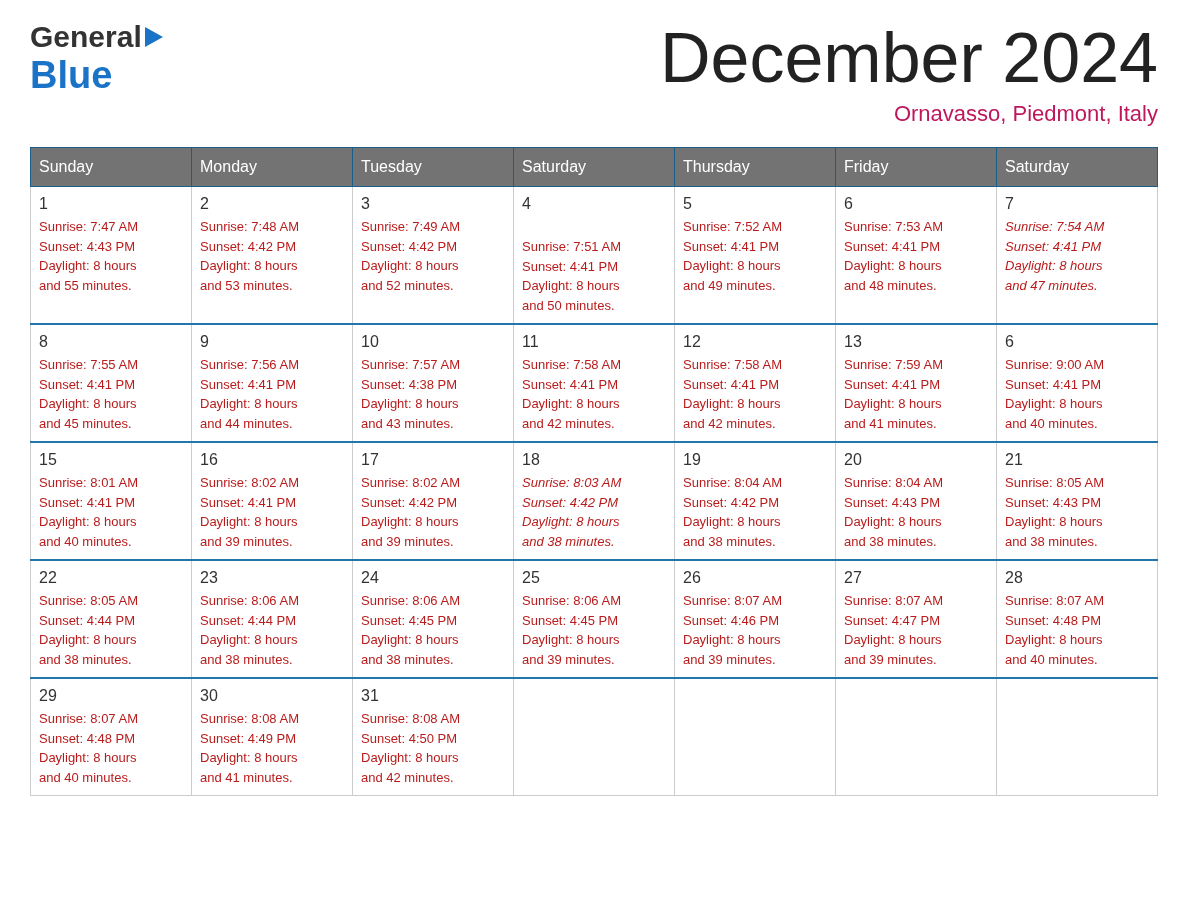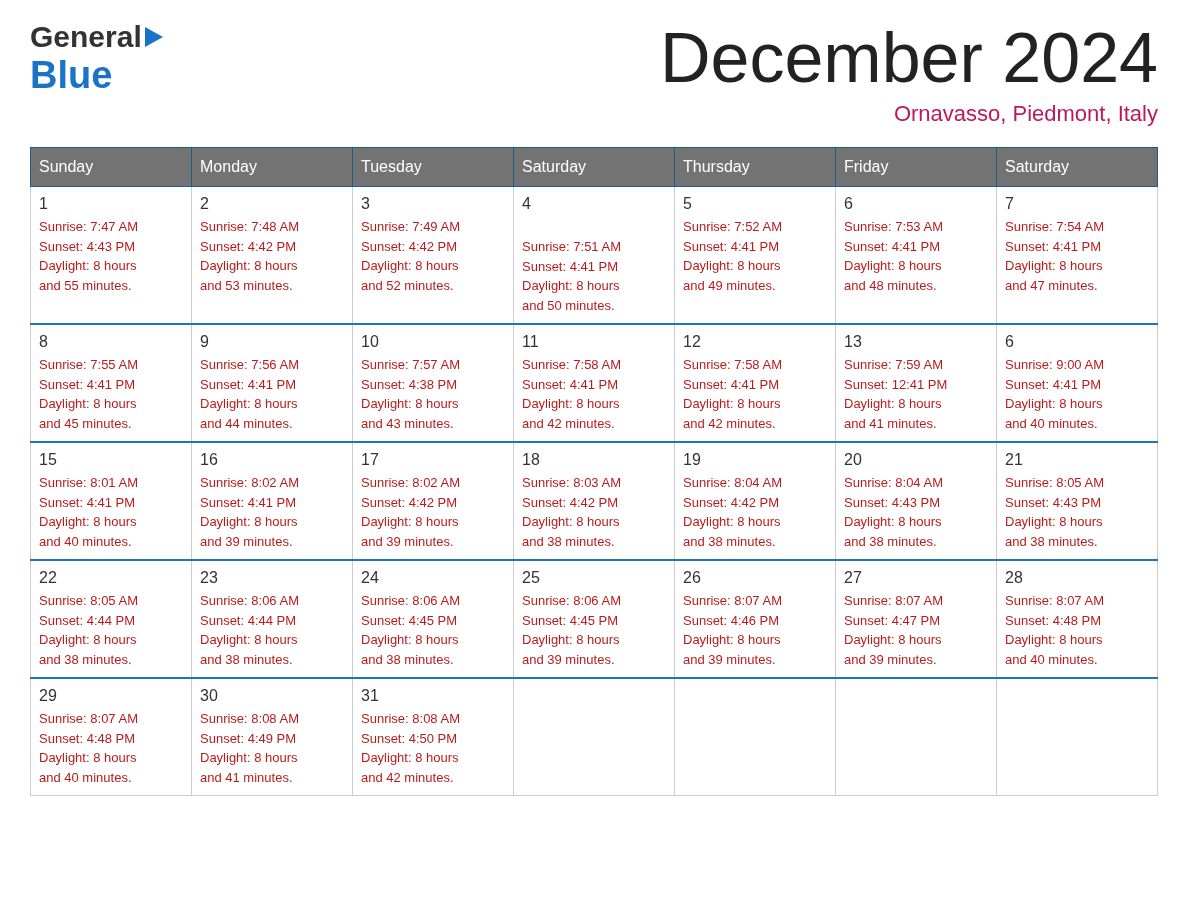--- a/index.html
+++ b/index.html
@@ -157,21 +157,21 @@
         </td>
         <td>
           <span class="day-num">6</span>
           <div class="day-info" style="white-space: pre-line;">Sunrise: 7:53 AM
 Sunset: 4:41 PM
 Daylight: 8 hours
 and 48 minutes.</div>
         </td>
         <td>
           <span class="day-num">7</span>
-          <div class="day-info" style="white-space: pre-line;">Sunrise: 7:54 AM
+          <div class="day-info" style="white-space: pre-line; font-style: italic;">Sunrise: 7:54 AM
 Sunset: 4:41 PM
 Daylight: 8 hours
 and 47 minutes.</div>
         </td>
       </tr>
       <tr>
         <td>
           <span class="day-num">8</span>
           <div class="day-info" style="white-space: pre-line;">Sunrise: 7:55 AM
 Sunset: 4:41 PM
@@ -202,21 +202,21 @@
         <td>
           <span class="day-num">12</span>
           <div class="day-info" style="white-space: pre-line;">Sunrise: 7:58 AM
 Sunset: 4:41 PM
 Daylight: 8 hours
 and 42 minutes.</div>
         </td>
         <td>
           <span class="day-num">13</span>
           <div class="day-info" style="white-space: pre-line;">Sunrise: 7:59 AM
-Sunset: 12:41 PM
+Sunset: 4:41 PM
 Daylight: 8 hours
 and 41 minutes.</div>
         </td>
         <td>
           <span class="day-num">6</span>
           <div class="day-info" style="white-space: pre-line;">Sunrise: 9:00 AM
 Sunset: 4:41 PM
 Daylight: 8 hours
 and 40 minutes.</div>
         </td>
@@ -238,21 +238,21 @@
         </td>
         <td>
           <span class="day-num">17</span>
           <div class="day-info" style="white-space: pre-line;">Sunrise: 8:02 AM
 Sunset: 4:42 PM
 Daylight: 8 hours
 and 39 minutes.</div>
         </td>
         <td>
           <span class="day-num">18</span>
-          <div class="day-info" style="white-space: pre-line;">Sunrise: 8:03 AM
+          <div class="day-info" style="white-space: pre-line; font-style: italic;">Sunrise: 8:03 AM
 Sunset: 4:42 PM
 Daylight: 8 hours
 and 38 minutes.</div>
         </td>
         <td>
           <span class="day-num">19</span>
           <div class="day-info" style="white-space: pre-line;">Sunrise: 8:04 AM
 Sunset: 4:42 PM
 Daylight: 8 hours
 and 38 minutes.</div>

